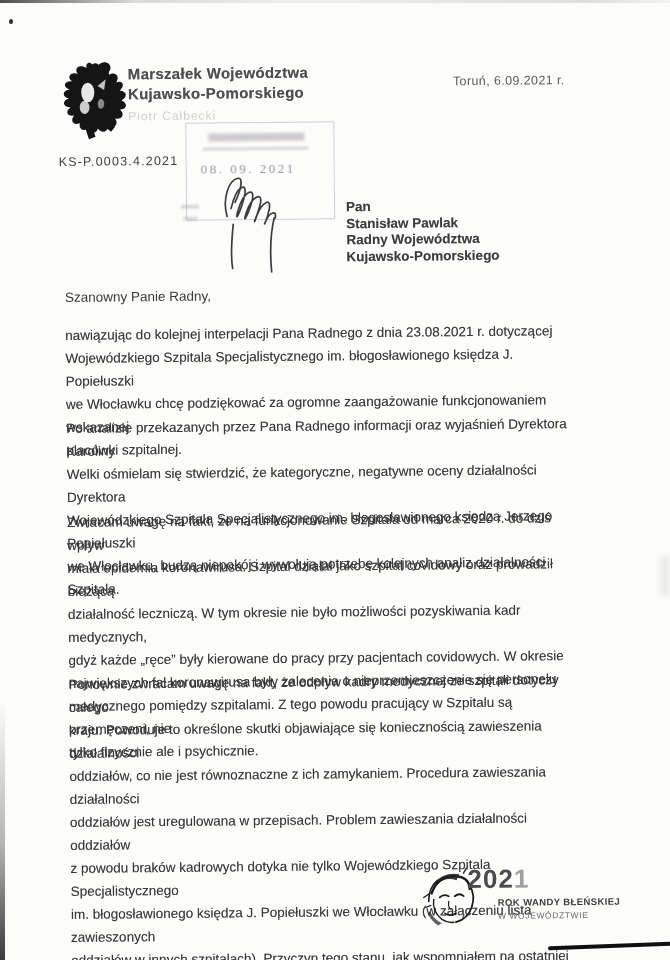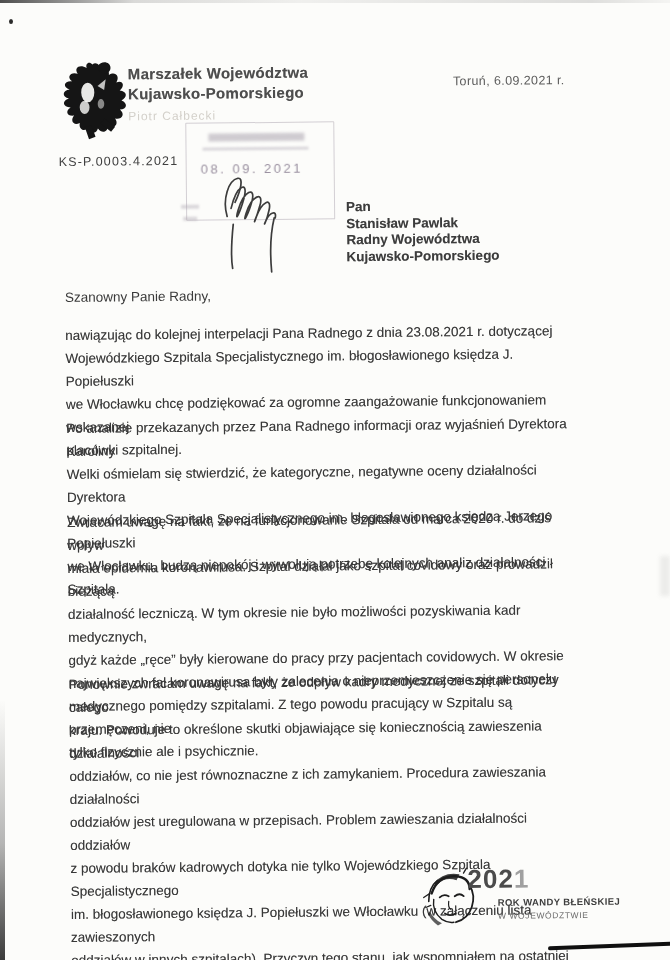--- a/index.html
+++ b/index.html
@@ -33,21 +33,21 @@
   .sender .s3{margin-top:5px;font-size:12px;color:#d3d0ca;letter-spacing:1px;}
   .dateline{position:absolute;left:453px;top:76px;font-size:12.5px;color:#5c5c5c;letter-spacing:.4px;}
   .refnum{position:absolute;left:58px;top:153px;font-size:12.5px;color:#3f3f3f;letter-spacing:1.2px;}
 
   
   .stamp{position:absolute;left:185px;top:122px;width:147px;height:96px;
     border:1px solid rgba(145,135,150,.38);border-radius:1px;}
   .stamp .bar1{position:absolute;left:22px;top:10px;width:96px;height:8px;background:#8d8494;opacity:.4;filter:blur(1.4px);}
   .stamp .bar2{position:absolute;left:16px;top:24px;width:106px;height:3px;background:#9a92a2;opacity:.35;filter:blur(1px);}
   .stamp .sdate{position:absolute;left:14px;top:38px;font-size:13px;color:#9a90a0;letter-spacing:2.5px;
-    filter:blur(.4px);white-space:nowrap;}
+    filter:blur(.4px);white-space:nowrap;font-family:Liberation Serif, serif;}
   .stamp-mark{position:absolute;width:18px;height:4px;background:#a9a2ae;opacity:.4;filter:blur(1px);}
   .sig{position:absolute;left:196px;top:168px;width:130px;height:110px;}
 
   
   .recipient{position:absolute;left:345px;top:200px;font-size:13.5px;font-weight:bold;color:#3c3c3c;
     line-height:16.5px;white-space:pre-line;text-shadow:0 0 .5px rgba(60,60,60,.4);}
 
   
   .salutation{position:absolute;left:63px;top:288px;font-size:13.5px;color:#3a3a3a;}
   .para{position:absolute;left:63px;width:512px;font-size:13.5px;color:#383838;line-height:23px;

